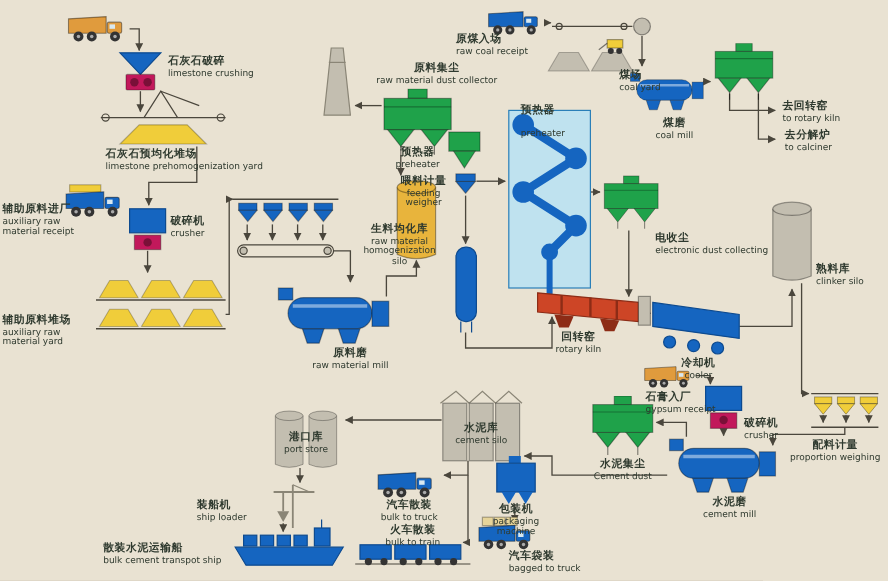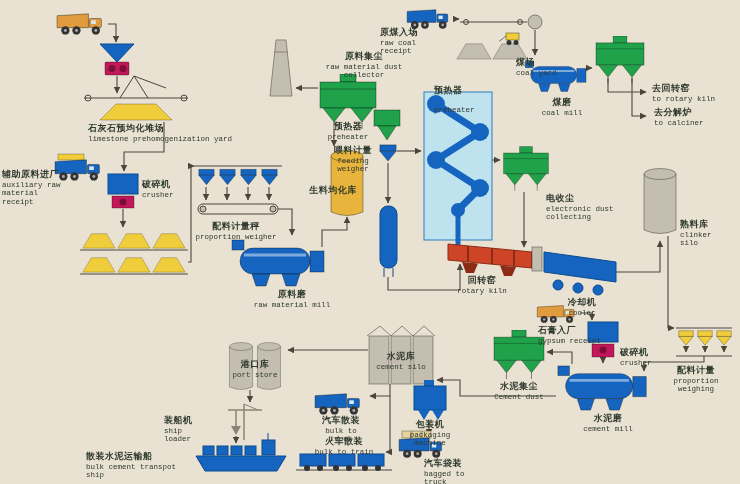--- a/index.html
+++ b/index.html
@@ -6,21 +6,21 @@
     --bg:#e9e2d2; --text:#2f3a2f; --green:#1fa24a; --blue:#1565c0; --blue_dark:#0d4a8f;
     --lightblue:#bfe2ef; --magenta:#c2185b; --magenta_dark:#7a1038; --yellow:#f0cd3a;
     --orange:#e09b3d; --kiln_red:#cd4526; --gray:#c3beb0; --gray_dark:#8a8576; --line:#4a463c;
   }
   html,body{margin:0;padding:0;background:#cfc8b6;}
   .stage{position:relative;width:740px;height:484px;background:var(--bg);overflow:hidden;
          font-family:"DejaVu Sans",sans-serif;}
   svg.scene{position:absolute;left:0;top:0;}
   .flow{stroke:var(--line);stroke-width:1.1;fill:none;marker-end:url(#arr);}
   .pipe{stroke:var(--line);stroke-width:1.2;fill:none;}
-  .lbl{position:absolute;color:var(--text);text-align:center;line-height:1.18;font-family:Liberation Mono, monospace;}
+  .lbl{position:absolute;color:var(--text);text-align:center;line-height:1.18;}
   .lbl.L{text-align:left;}
   .lbl .zh{display:block;font-size:9px;font-weight:bold;letter-spacing:.5px;}
   .lbl .en{display:block;font-size:7.5px;}
   .lbl.inline .zh,.lbl.inline .en{display:inline;}
 </style>
 </head>
 <body>
 
 <div class="stage">
 
@@ -313,54 +313,59 @@
     <polygon points="432,410 444,410 438,420" fill="var(--blue)"></polygon>
   </g>
   <g>
     <rect x="402" y="431" width="9" height="7" fill="#e6d49a" stroke="rgba(0,0,0,.3)"></rect>
     <rect x="412" y="431" width="9" height="7" fill="#e6d49a" stroke="rgba(0,0,0,.3)"></rect>
     <rect x="422" y="431" width="9" height="7" fill="#e6d49a" stroke="rgba(0,0,0,.3)"></rect>
     <use href="#truck" x="398" y="436" width="50" height="23" style="color:var(--blue)"></use>
   </g>
 </svg>
 
+<div class="lbl L" style="left:140px;top:46px;width:84px">
+      <span class="zh">石灰石破碎</span>
+      <span class="en">limestone crushing</span>
+    </div>
 <div class="lbl L" style="left:88px;top:124px;width:156px">
       <span class="zh">石灰石预均化堆场</span>
       <span class="en">limestone prehomogenization yard</span>
     </div>
 <div class="lbl L" style="left:2px;top:170px;width:60px">
       <span class="zh">辅助原料进厂</span>
       <span class="en">auxiliary raw material receipt</span>
     </div>
 <div class="lbl L" style="left:142px;top:180px;width:44px">
       <span class="zh">破碎机</span>
       <span class="en">crusher</span>
     </div>
-<div class="lbl" style="left:192px;top:222px;width:88px">
-      <span class="zh">配料计量秤</span>
-      <span class="en">proportion weigher</span>
+<div class="lbl L" style="left:2px;top:262px;width:62px">
+      <span class="zh">辅助原料堆场</span>
+      <span class="en">auxiliary raw material yard</span>
     </div>
 <div class="lbl" style="left:310px;top:52px;width:108px">
       <span class="zh">原料集尘</span>
       <span class="en">raw material dust collector</span>
     </div>
 <div class="lbl" style="left:252px;top:290px;width:80px">
       <span class="zh">原料磨</span>
       <span class="en">raw material mill</span>
     </div>
 <div class="lbl" style="left:326px;top:122px;width:44px">
       <span class="zh">预热器</span>
       <span class="en">preheater</span>
     </div>
 <div class="lbl" style="left:330px;top:146px;width:46px">
       <span class="zh">喂料计量</span>
       <span class="en">feeding weigher</span>
     </div>
 <div class="lbl" style="left:300px;top:186px;width:66px">
       <span class="zh">生料均化库</span>
+      <span class="en">raw material homogenization silo</span>
     </div>
 <div class="lbl L inline" style="left:434px;top:80px;width:70px"><span class="zh">预热器</span> <span class="en">preheater</span></div>
 <div class="lbl L" style="left:380px;top:28px;width:64px">
       <span class="zh">原煤入场</span>
       <span class="en">raw coal receipt</span>
     </div>
 <div class="lbl L" style="left:516px;top:58px;width:46px">
       <span class="zh">煤场</span>
       <span class="en">coal yard</span>
     </div>

